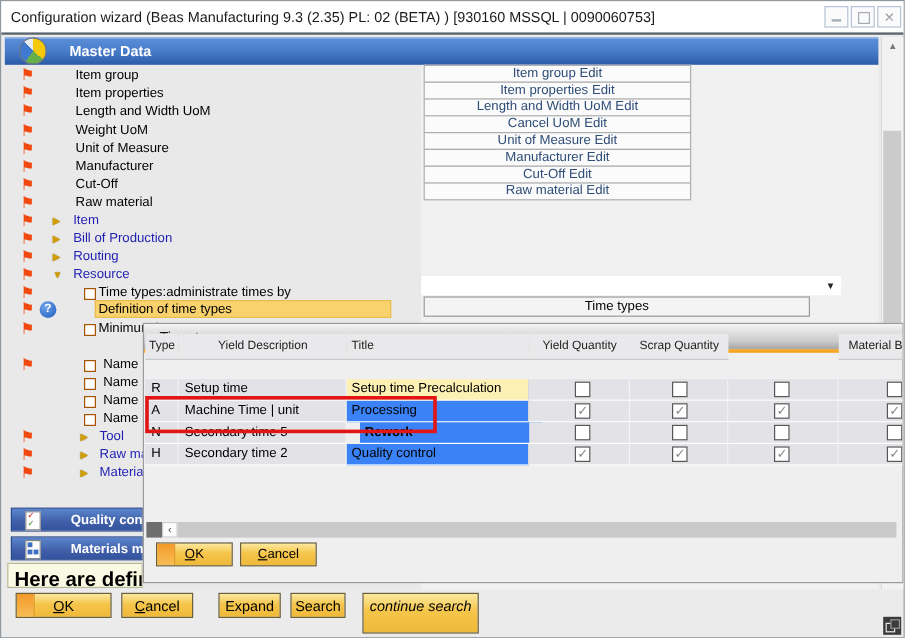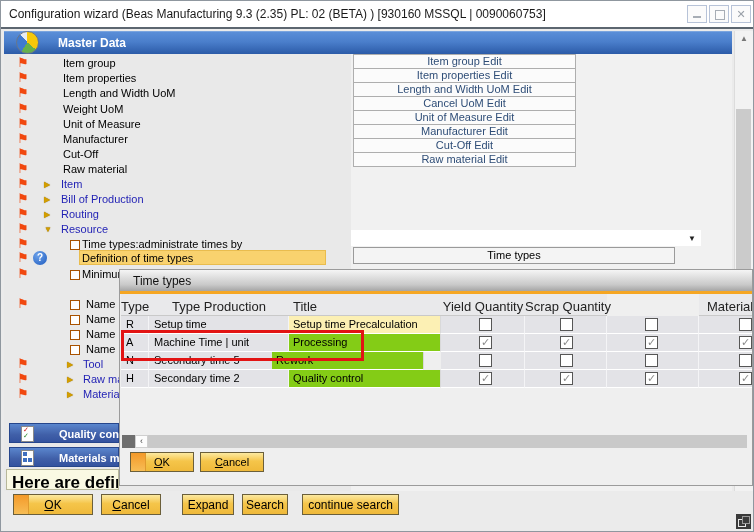--- a/index.html
+++ b/index.html
@@ -74,27 +74,27 @@
   .gold-btn .stripe{position:absolute;left:0;top:0;width:14px;height:100%;
                     background:linear-gradient(#f49a2a,#f7bd55);border-right:1px solid #e09a2e;}
   .mn::first-letter{text-decoration:underline;}
   
   .popup{position:absolute;left:118px;top:268px;width:634px;height:217px;background:#efefef;
          border:1px solid #9b9b9b;box-sizing:border-box;overflow:hidden;z-index:10;}
   .popup-title{position:absolute;left:0;top:0;width:100%;height:21px;
                background:linear-gradient(#f5f5f5,#c9c9c9 70%,#a5a5a5);}
   .popup-title .lbl{position:absolute;left:13px;top:4px;font-size:12px;color:#111;}
   .popup-accent{position:absolute;left:0;top:21px;width:100%;height:3px;background:#f5a623;}
-  .thead{position:absolute;top:24px;height:22px;background:#e9e9eb;border-bottom:1px solid #c9c9c9;
-         font-size:13px;color:#222;box-sizing:border-box;}
+  .thead{position:absolute;top:8px;height:22px;background:#e9e9eb;border-bottom:1px solid #c9c9c9;
+         font-size:10px;color:#222;box-sizing:border-box;}
   .thead .lbl{position:absolute;top:5px;width:100%;text-align:center;white-space:nowrap;}
   .cell{position:absolute;height:18px;box-sizing:border-box;border-bottom:1px solid #fff;font-size:11px;color:#000;}
   .cell .lbl{position:absolute;top:2px;white-space:nowrap;}
   .cell-gray{background:#e3e3e7;border-right:1px solid #f4f4f6;}
-  .cell-white{background:#84cc16;border-right:1px solid #d9d9d9;}
+  .cell-white{background:#3b82f6;border-right:1px solid #d9d9d9;}
   .cell-yellow{background:#fcf0b4;border-right:1px solid #d9d9d9;}
   .cb{position:absolute;top:2px;width:13px;height:13px;background:#fff;border:1px solid #565656;box-sizing:border-box;}
   .cb.checked::after{content:"\2713";position:absolute;left:1px;top:-1px;font-size:11px;color:#8a8a8a;}
   .redbox{position:absolute;left:1px;top:60px;width:237px;height:25px;border:3px solid #e21414;z-index:12;pointer-events:none;}
   .hscroll-thumb{position:absolute;left:2px;top:165px;width:13px;height:13px;background:#6e6e6e;}
   .hscroll-left{position:absolute;left:15px;top:165px;width:13px;height:13px;background:#fcfcfc;border:1px solid #cfcfcf;
                 box-sizing:border-box;color:#444;font-size:9px;text-align:center;line-height:11px;}
   .hscroll-track{position:absolute;left:28px;top:165px;width:599px;height:13px;background:#c9c9c9;}
   
   .corner-ic{position:absolute;left:735px;top:513px;width:15px;height:15px;background:#3a3a3a;}
@@ -276,37 +276,37 @@
   </div>
   <div class="gold-btn" style="left:100px;top:493px;width:60px;height:21px;">
       <span class="lbl mn" style="margin-top:3px;">Cancel</span>
     </div>
   <div class="gold-btn" style="left:181px;top:493px;width:52px;height:21px;">
       <span class="lbl" style="margin-top:3px;">Expand</span>
     </div>
   <div class="gold-btn" style="left:241px;top:493px;width:46px;height:21px;">
       <span class="lbl" style="margin-top:3px;">Search</span>
     </div>
-  <div class="gold-btn" style="left:301px;top:493px;width:97px;height:21px;">
+  <div class="gold-btn" style="left:301px;top:493px;width:97px;height:34px;font-style:italic;">
       <span class="lbl" style="margin-top:3px;">continue search</span>
     </div>
 
   <div class="corner-ic"></div>
 
   <div class="popup">
     <div class="popup-title">
       <span class="lbl">Time types</span>
     </div>
     <div class="popup-accent"></div>
 
     <div class="thead" style="left:1px;width:28px;">
         <span class="lbl">Type</span>
       </div>
     <div class="thead" style="left:29px;width:140px;">
-        <span class="lbl">Type Production</span>
+        <span class="lbl">Yield Description</span>
       </div>
     <div class="thead" style="left:169px;width:152px;">
         <span class="lbl" style="text-align:left;left:4px;">Title</span>
       </div>
     <div class="thead" style="left:321px;width:84px;">
         <span class="lbl">Yield Quantity</span>
       </div>
     <div class="thead" style="left:405px;width:82px;">
         <span class="lbl">Scrap Quantity</span>
       </div>
@@ -362,21 +362,21 @@
         </div>
     </div>
 
     <div>
       <div class="cell cell-gray" style="left:1px;top:82px;width:28px;">
           <span class="lbl" style="left:5px;">N</span>
         </div>
       <div class="cell cell-gray" style="left:29px;top:82px;width:140px;">
           <span class="lbl" style="left:5px;">Secondary time 5</span>
         </div>
-      <div class="cell cell-white" style="left:152px;top:82px;width:152px;">
+      <div class="cell cell-white" style="left:180px;top:82px;width:152px;font-weight:bold;">
           <span class="lbl" style="left:4px;">Rework</span>
         </div>
       <div class="cell cell-gray" style="left:321px;top:82px;width:84px;">
           <span class="cb" style="left:38px;"></span>
         </div>
       <div class="cell cell-gray" style="left:405px;top:82px;width:82px;">
           <span class="cb" style="left:35px;"></span>
         </div>
       <div class="cell cell-gray" style="left:487px;top:82px;width:92px;">
           <span class="cb" style="left:38px;"></span>

